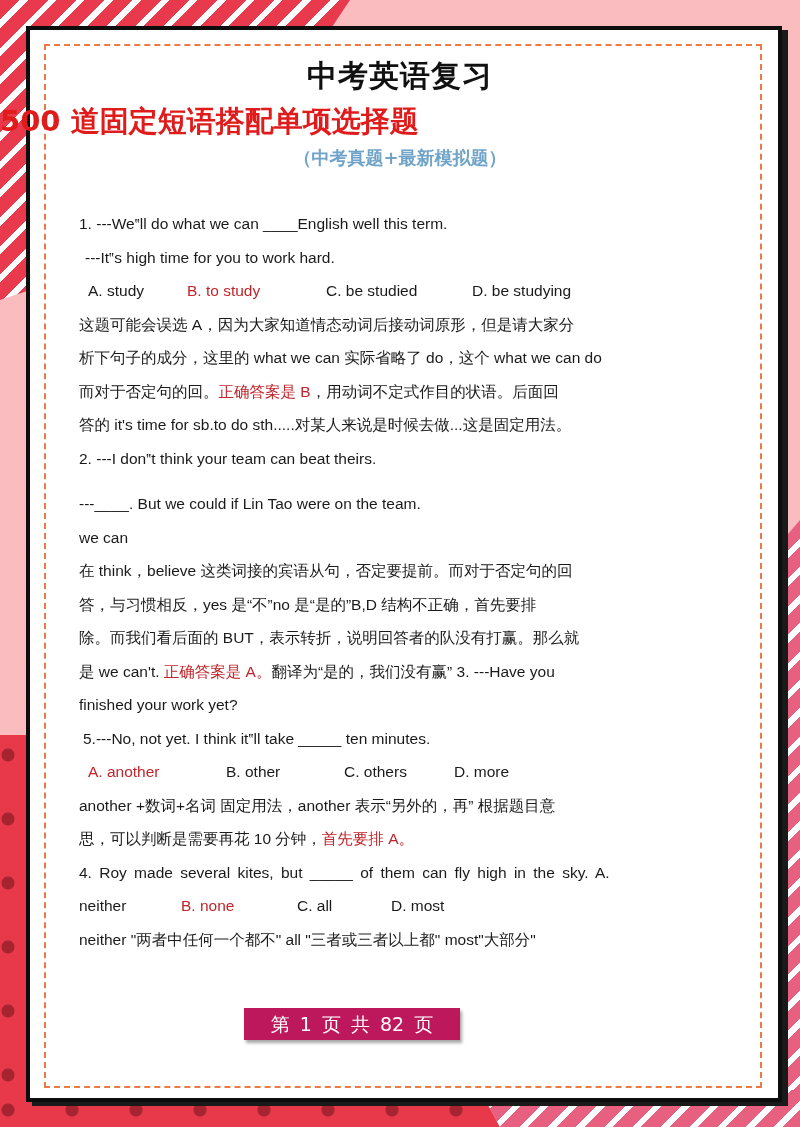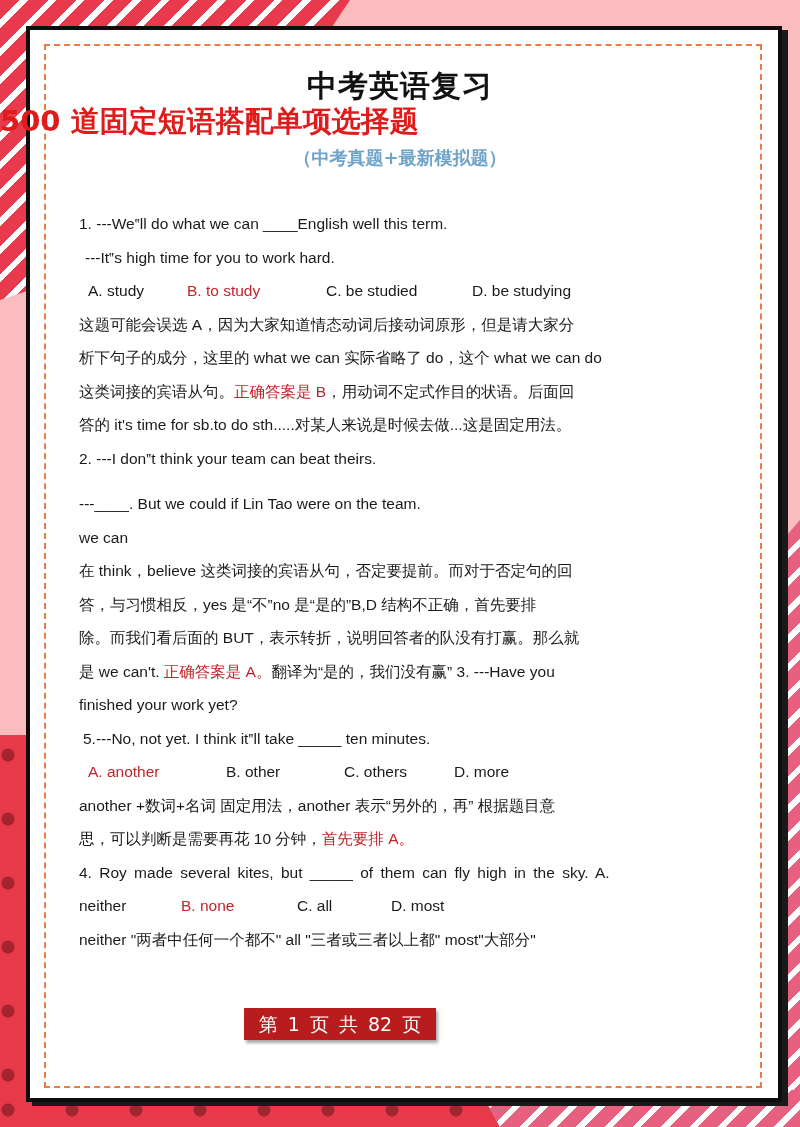--- a/index.html
+++ b/index.html
@@ -5,28 +5,28 @@
   html, body { margin:0; padding:0; }
   body { width:800px; height:1127px; position:relative; overflow:hidden; background:#fbb9bd; font-family:"Liberation Sans","DejaVu Sans",sans-serif; }
   .bg { position:absolute; inset:0; }
   .stripes-red { background: repeating-linear-gradient(135deg, #e83a4c 0 14px, #ffffff 14px 20px); }
   .stripes-pink { background: repeating-linear-gradient(135deg, #e8607f 0 14px, #ffffff 14px 20px); }
   .pink-dots { background-color:#fbbcc0; background-image: radial-gradient(circle, #f06a72 5px, transparent 6px); background-size:64px 64px; background-position: 4px 2px; }
   .red-dots { background-color:#e8394b; background-image: radial-gradient(circle, #a5242f 6px, transparent 7px); background-size:64px 64px; background-position: -24px -12px; }
   .seg { position:absolute; }
   .card { position:absolute; left:26px; top:26px; width:748px; height:1068px; background:#fff; border:4px solid #0d0d0d; box-shadow: 6px 4px 0 #1a1a1a; }
   .dash { position:absolute; left:14px; top:14px; right:16px; bottom:10px; border:2px dashed #ec7a45; }
-  .title1 { position:absolute; left:0; right:0; top:66px; text-align:center; font-size:30px; font-weight:bold; color:#111; font-family:"DejaVu Sans",sans-serif; letter-spacing:1px; }
+  .title1 { position:absolute; left:0; right:0; top:56px; text-align:center; font-size:30px; font-weight:bold; color:#111; font-family:"DejaVu Sans",sans-serif; letter-spacing:1px; }
   .title2 { position:absolute; left:0; right:9px; top:102px; font-size:29px; font-weight:bold; color:#e01b1b; font-family:"DejaVu Sans",sans-serif; }
   .title3 { position:absolute; left:0; right:0; top:146px; text-align:center; font-size:18px; font-weight:bold; color:#6fa3c8; font-family:"DejaVu Sans",sans-serif; }
   .body { position:absolute; left:50px; width:600px; top:207px; font-size:15.5px; color:#1a1a1a; line-height:33.5px; font-family:"Liberation Sans","DejaVu Sans",sans-serif; }
   .ln { white-space:nowrap; height:33.5px; overflow:visible; }
   .red { color:#c0252b; }
   .opt { display:inline-block; }
-  .pager { position:absolute; left:244px; top:1008px; width:192px; height:32px; background:#b91c1c; color:#fff; font-size:19px; text-align:center; line-height:32px; box-shadow: 2px 3px 3px rgba(0,0,0,0.35); font-family:"DejaVu Sans",sans-serif; word-spacing:4px; }
+  .pager { position:absolute; left:244px; top:1008px; width:216px; height:32px; background:#be185d; color:#fff; font-size:19px; text-align:center; line-height:32px; box-shadow: 2px 3px 3px rgba(0,0,0,0.35); font-family:"DejaVu Sans",sans-serif; word-spacing:4px; }
 </style>
 </head>
 <body>
 
 <div class="bg">
 
   <div class="seg stripes-red" style="left:0;top:0;width:800px;height:30px;"></div>
   <div class="seg pink-dots" style="left:330px;top:0;width:470px;height:30px;clip-path:polygon(20px 0,100% 0,100% 100%,0 100%);"></div>
 
   <div class="seg stripes-red" style="left:0;top:0;width:30px;height:300px;"></div>
@@ -51,21 +51,21 @@
 <div class="body">
 
   <div class="ln" style="padding-left:29px;">1. ---We‟ll do what we can ____English well this term.</div>
   <div class="ln" style="padding-left:35px;"> ---It‟s high time for you to work hard.</div>
   <div class="ln" style="padding-left:38px;">
     <span class="opt" style="width:99px;">A. study</span><span class="opt red" style="width:139px;">B. to study</span><span class="opt" style="width:146px;">C. be studied</span><span class="opt">D. be studying</span>
   </div>
   <div class="ln" style="padding-left:29px;">这题可能会误选 A，因为大家知道情态动词后接动词原形，但是请大家分</div>
   <div class="ln" style="padding-left:29px;">析下句子的成分，这里的 what we can  实际省略了 do，这个 what we can do</div>
   <div class="ln" style="padding-left:29px;">
-    <span>这类词接的宾语从句。</span><span class="red">正确答案是 B</span><span>，用动词不定式作目的状语。后面回</span>
+    <span>而对于否定句的回。</span><span class="red">正确答案是 B</span><span>，用动词不定式作目的状语。后面回</span>
   </div>
   <div class="ln" style="padding-left:29px;">答的 it's time for sb.to do sth.....对某人来说是时候去做...这是固定用法。</div>
 
   <div class="ln" style="padding-left:29px;">2. ---I don‟t think your team can beat theirs.</div>
   <div class="ln" style="padding-left:29px;margin-top:12px;">---____. But we could if Lin Tao were on the team.</div>
   <div class="ln" style="padding-left:29px;">we can</div>
   <div class="ln" style="padding-left:29px;">在 think，believe 这类词接的宾语从句，否定要提前。而对于否定句的回</div>
   <div class="ln" style="padding-left:29px;">答，与习惯相反，yes 是“不”no  是“是的”B,D 结构不正确，首先要排</div>
   <div class="ln" style="padding-left:29px;">除。而我们看后面的 BUT，表示转折，说明回答者的队没有打赢。那么就</div>
   <div class="ln" style="padding-left:29px;">

